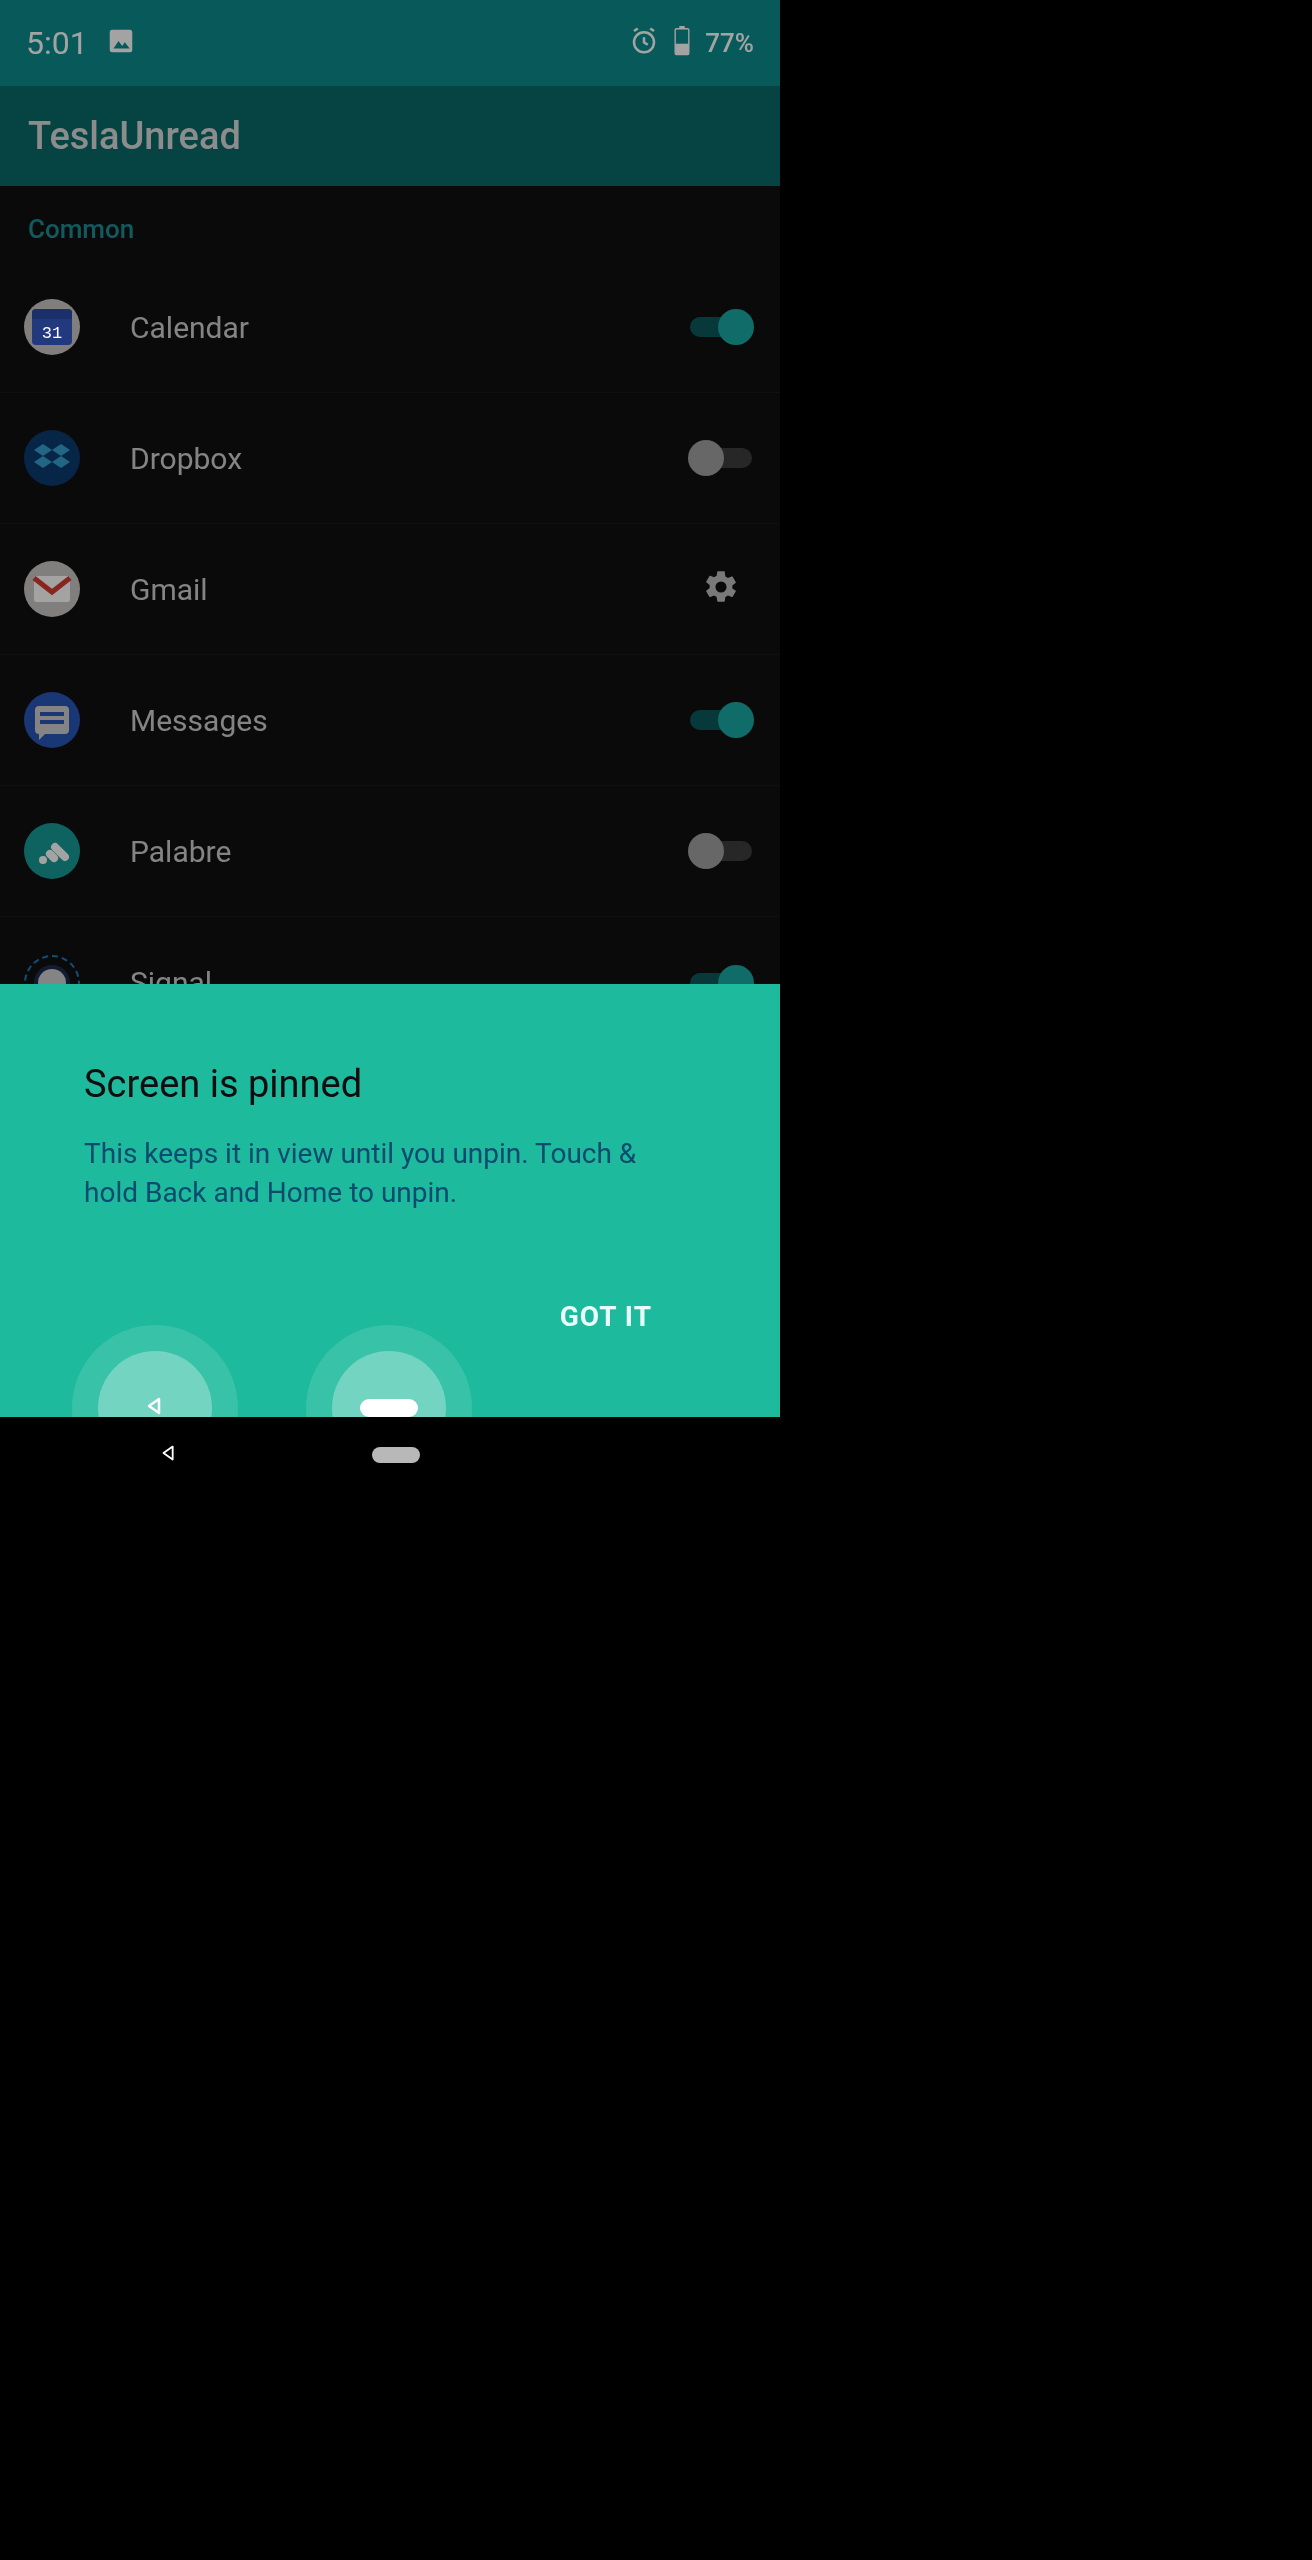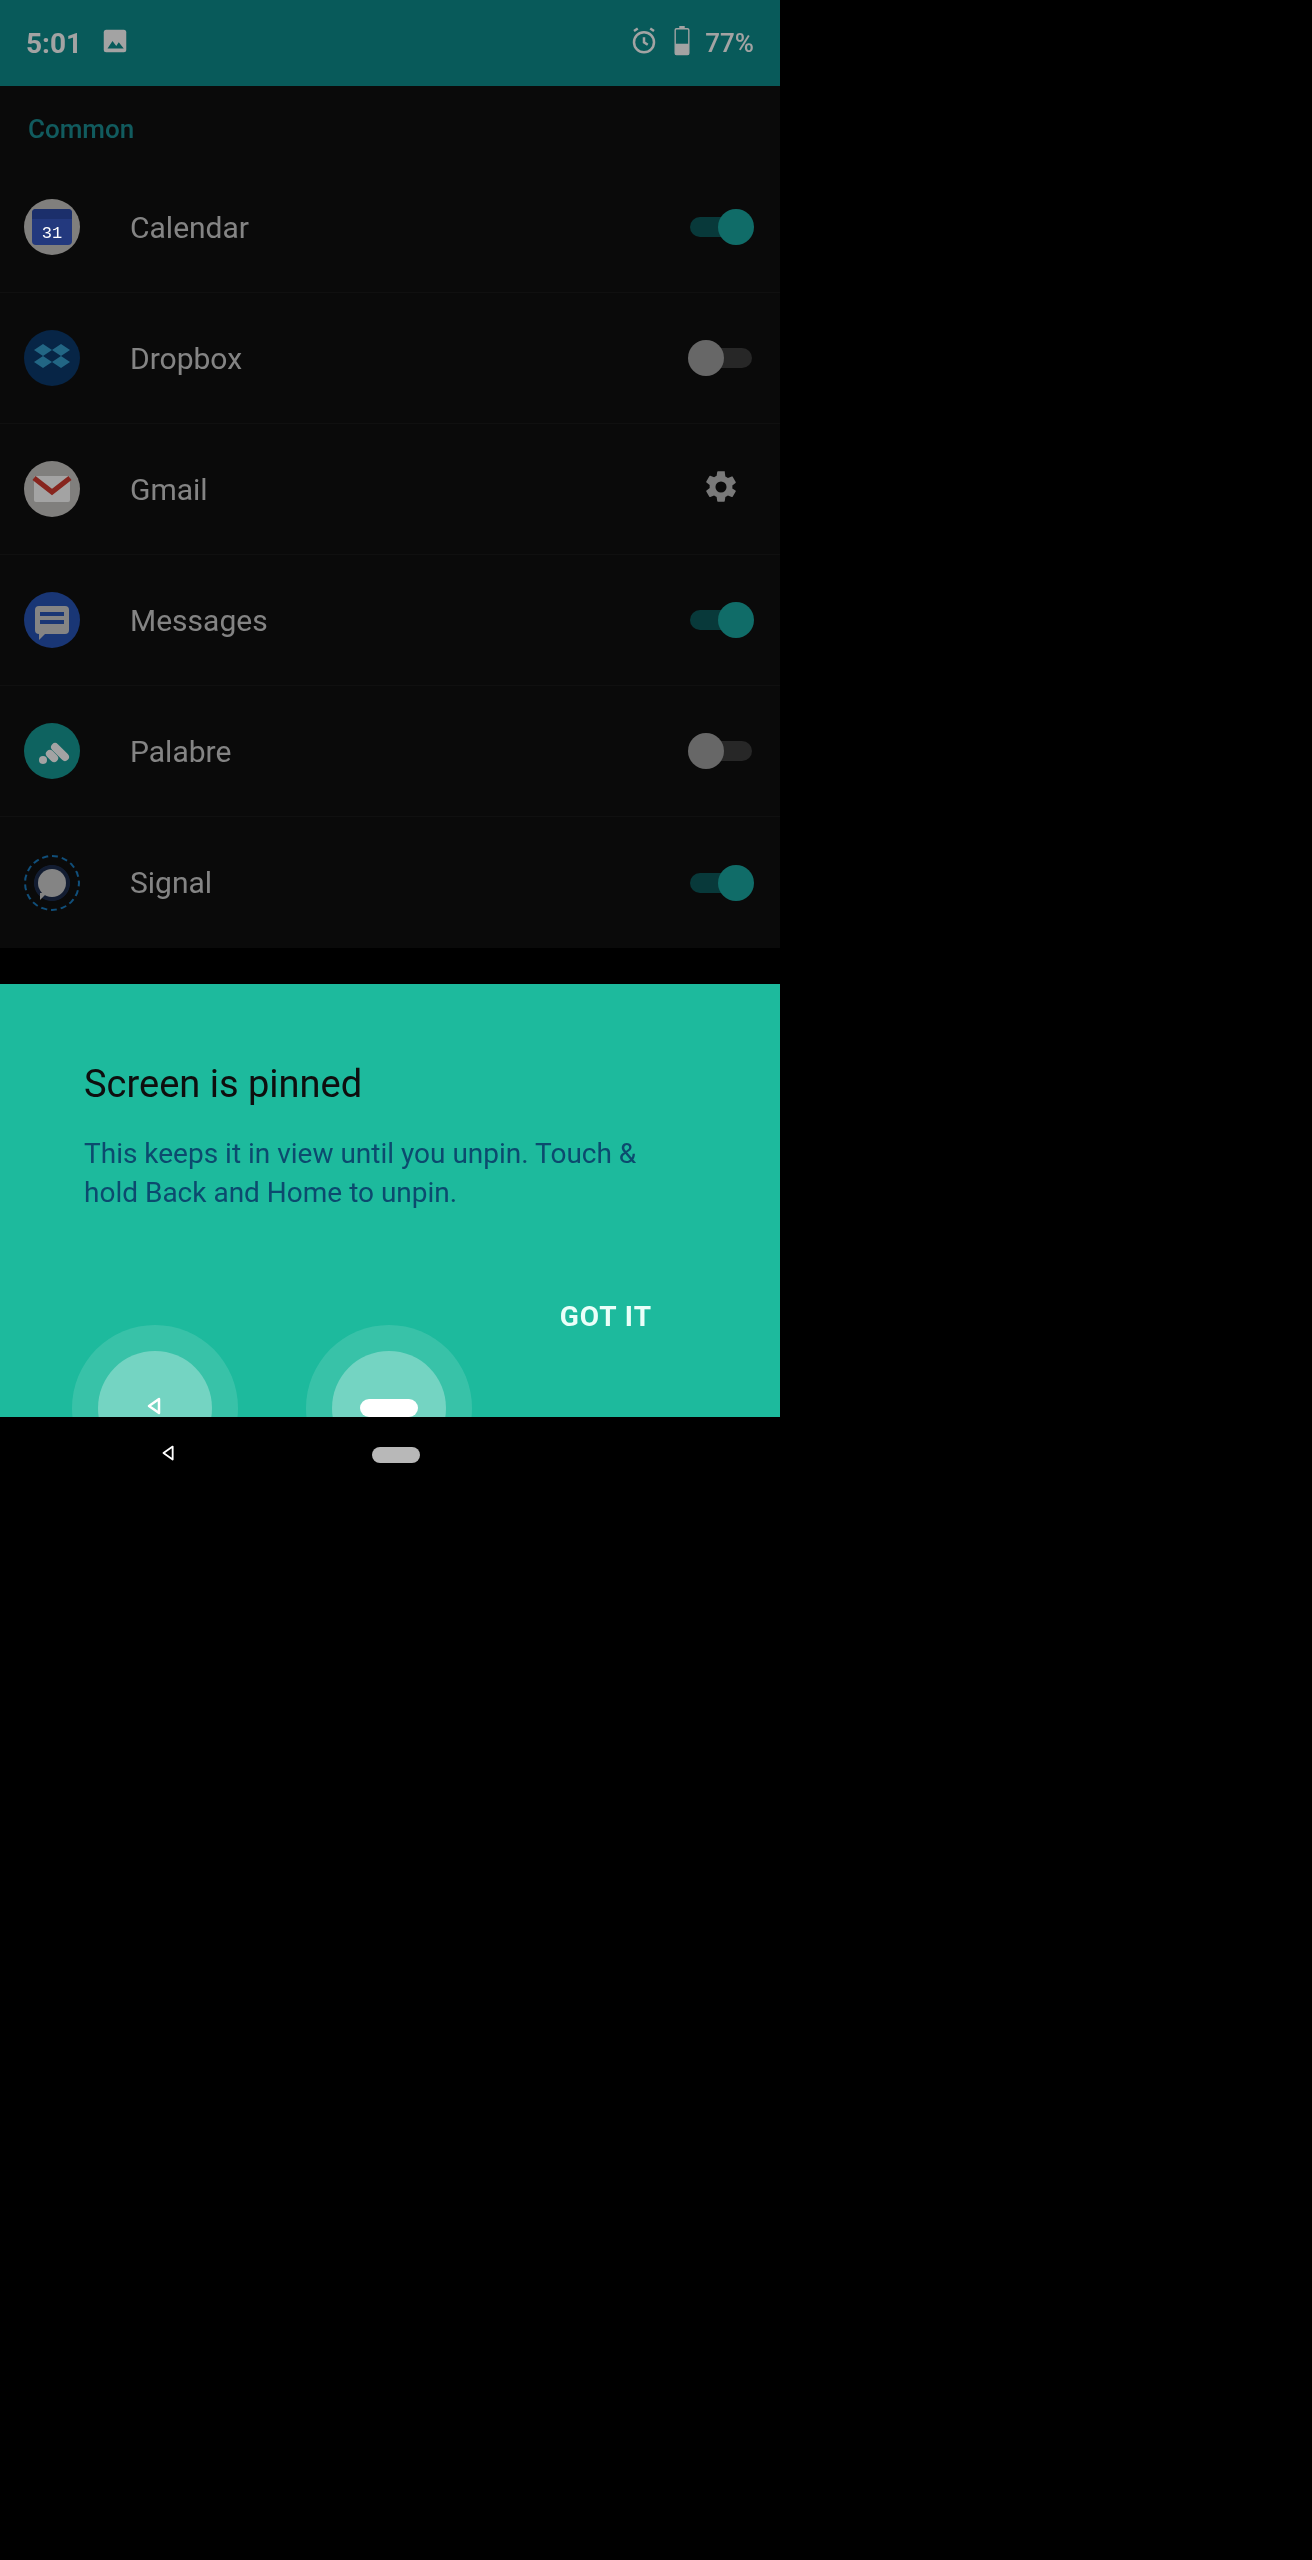--- a/index.html
+++ b/index.html
@@ -1,21 +1,21 @@
 <!DOCTYPE html>
 <html><head>
 <meta charset="utf-8">
 <style>
   * { margin: 0; padding: 0; box-sizing: border-box; }
   html, body { width: 780px; height: 1493px; overflow: hidden; font-family: Roboto, -apple-system, BlinkMacSystemFont, "Segoe UI", Arial, sans-serif; background: #000; position: relative; }
 
   
   .status-bar { height: 86px; background: #0e8e8e; display: flex; align-items: center; justify-content: space-between; padding: 0 26px; color: #fff; }
   .status-left { display: flex; align-items: center; gap: 18px; }
-  .status-time { font-size: 28px; font-weight: 700; text-align: right; }
+  .status-time { font-size: 32px; font-weight: 400; text-align: right; }
   .status-right { display: flex; align-items: center; gap: 14px; }
   .battery-pct { font-size: 26px; font-weight: 500; }
 
   
   .app-bar { height: 100px; background: #0a6b6b; display: flex; align-items: center; padding: 0 28px; }
   .app-title { font-size: 38px; font-weight: 500; color: #dcdcdc; }
 
   
   .content { background: #111; }
   .section-header { padding: 28px 28px 18px 28px; color: #1b8f94; font-size: 26px; font-weight: 500; }
@@ -109,20 +109,23 @@
         <svg width="18" height="30" viewBox="0 0 12 22">
             <rect x="4" y="0" width="4" height="2" fill="#fff"></rect>
             <rect x="1" y="2" width="10" height="19" rx="1" fill="none" stroke="#fff" stroke-width="1"></rect>
             <rect x="1" y="13" width="10" height="8" fill="#fff"></rect>
           </svg>
       </span>
       <span class="battery-pct">77%</span>
     </div>
   </div>
 
+  <div class="app-bar">
+    <span class="app-title">TeslaUnread</span>
+  </div>
 
   <div class="content">
     <div class="section-header">Common</div>
 
     <div class="list-item">
       <div class="app-icon icon-calendar">
         <div class="calendar-inner">
             <span class="calendar-num">31</span>
           </div>
       </div>

